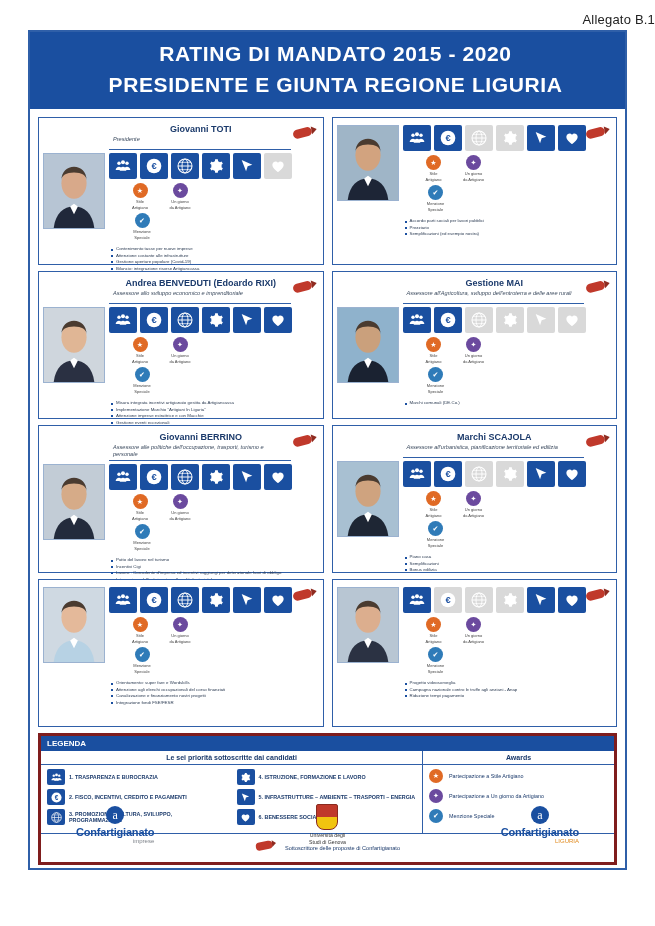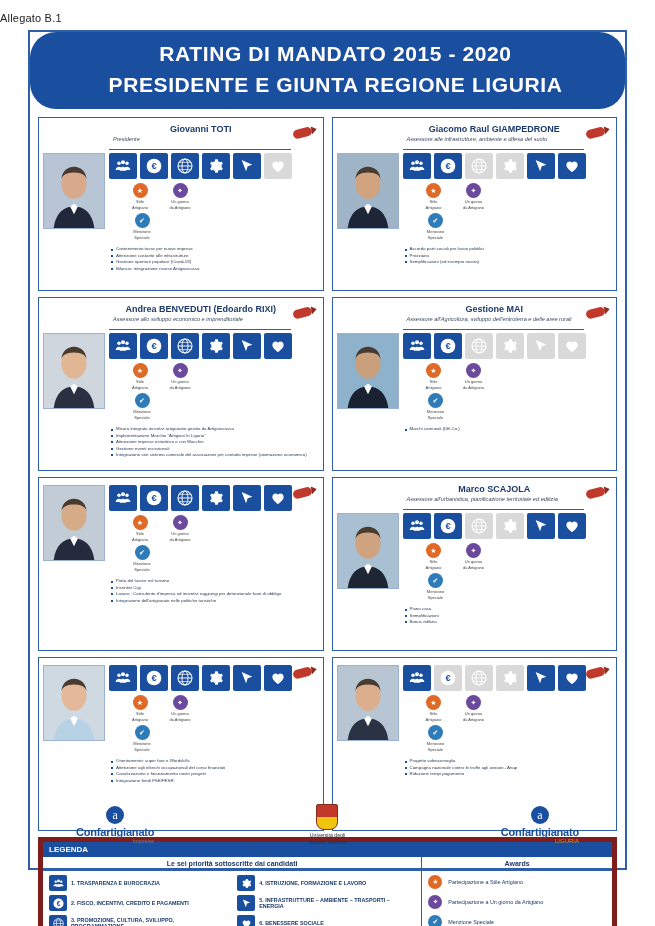--- a/index.html
+++ b/index.html
@@ -10,55 +10,55 @@
     font-family: "Liberation Sans", sans-serif;
     color: #1b3a6b;
     position: relative;
     overflow: hidden;
   }
   .page {
     width: 655px; height: 926px;
     position: relative;
   }
   .allegato {
-    text-align: left;
-    font-size: 11px;
+    text-align: right;
+    font-size: 13px;
     color: #222;
     padding-top: 12px;
     letter-spacing: .2px;
+    margin-left: 24px;
   }
   .frame {
     position: absolute;
     left: 28px; top: 30px;
     width: 599px; height: 840px;
     border: 2px solid #2f5fa8;
     background: #fff;
   }
   .title-band {
     background: #1a4fa0;
     color: #ffffff;
     padding: 10px 0 12px 16px;
     text-align: center;
     font-weight: bold;
-    border-radius: 26px;
   }
   .title-band .l1 { font-size: 21px; letter-spacing: .6px; }
   .title-band .l2 { font-size: 21px; letter-spacing: .6px; margin-top: 7px; }
 
   .grid {
     padding: 8px 8px 0 8px;
     display: grid;
     grid-template-columns: 1fr 1fr;
     gap: 6px 8px;
   }
   .card {
     border: 1px solid #2f5fa8;
     background: #fff;
     position: relative;
-    height: 174px;
+    height: 148px;
     padding: 4px 4px 2px 4px;
   }
   .card-head {
     border-bottom: 1px solid #2f5fa8;
     min-height: 28px;
     margin-left: 66px;
     margin-right: 28px;
     padding: 2px 2px 2px 4px;
   }
   .cand-name {
@@ -137,21 +137,21 @@
   .props li { margin: 0; padding: 0; list-style: none; position: relative; padding-left: 5px; }
   .props li:before {
     content: "";
     position: absolute; left: 0; top: 2.2px;
     width: 2px; height: 2px; background: #1a4fa0;
   }
 
   
   .legend {
     margin: 6px 8px 0 8px;
-    border: 5px solid #7f1d1d;
+    border: 3px solid #7f1d1d;
   }
   .legend-title {
     background: #1a4fa0;
     color: #fff;
     font-size: 8px;
     font-weight: bold;
     padding: 3px 6px;
   }
   .legend-head {
     display: grid;
@@ -324,24 +324,20 @@
             </ul>
     </div>
   </div>
         <div class="card">
     <div class="pen">
       <svg viewBox="0 0 60 40">
               <rect x="2" y="9" width="44" height="21" rx="10.5" fill="#c0392b" transform="rotate(-14 25 19)"></rect>
               <polygon points="46,10 58,19 45,28" fill="#8e2b20" transform="rotate(-14 25 19)"></polygon>
             </svg>
     </div>
-    <div class="card-head">
-      <div class="cand-name">Giacomo Raul GIAMPEDRONE</div>
-      <div class="cand-role">Assessore alle infrastrutture, ambiente e difesa del suolo</div>
-    </div>
     <div class="body-row">
       <div class="photo">
               <svg viewBox="0 0 62 76" preserveAspectRatio="none" style="width:100%;height:100%;display:block">
     <rect width="62" height="76" fill="#9fb5c7"></rect>
     <ellipse cx="31" cy="30" rx="13" ry="16" fill="#d2a37f"></ellipse>
     <path d="M18 27c0-9 6-14 13-14s13 5 13 14c0-5-5-8-13-8s-13 3-13 8z" fill="#4a3b30"></path>
     <path d="M10 76c2-15 10-22 21-22s19 7 21 22z" fill="#1d2536"></path>
     <path d="M27 54l4 8 4-8 -4-3z" fill="#ffffff"></path>
   </svg>
             </div>
@@ -609,20 +605,24 @@
             </ul>
     </div>
   </div>
         <div class="card">
     <div class="pen">
       <svg viewBox="0 0 60 40">
               <rect x="2" y="9" width="44" height="21" rx="10.5" fill="#c0392b" transform="rotate(-14 25 19)"></rect>
               <polygon points="46,10 58,19 45,28" fill="#8e2b20" transform="rotate(-14 25 19)"></polygon>
             </svg>
     </div>
+    <div class="card-head">
+      <div class="cand-name">Giovanni BERRINO</div>
+      <div class="cand-role">Assessore alle politiche dell'occupazione, trasporti, turismo e personale</div>
+    </div>
     <div class="body-row">
       <div class="photo">
               <svg viewBox="0 0 62 76" preserveAspectRatio="none" style="width:100%;height:100%;display:block">
     <rect width="62" height="76" fill="#c2ccd6"></rect>
     <ellipse cx="31" cy="30" rx="13" ry="16" fill="#d6ab88"></ellipse>
     <path d="M18 27c0-9 6-14 13-14s13 5 13 14c0-5-5-8-13-8s-13 3-13 8z" fill="#4a3b30"></path>
     <path d="M10 76c2-15 10-22 21-22s19 7 21 22z" fill="#232b3c"></path>
     <path d="M27 54l4 8 4-8 -4-3z" fill="#ffffff"></path>
   </svg>
             </div>
@@ -702,21 +702,21 @@
     </div>
   </div>
         <div class="card">
     <div class="pen">
       <svg viewBox="0 0 60 40">
               <rect x="2" y="9" width="44" height="21" rx="10.5" fill="#c0392b" transform="rotate(-14 25 19)"></rect>
               <polygon points="46,10 58,19 45,28" fill="#8e2b20" transform="rotate(-14 25 19)"></polygon>
             </svg>
     </div>
     <div class="card-head">
-      <div class="cand-name">Marco SCAJOLA</div>
+      <div class="cand-name">Marchi SCAJOLA</div>
       <div class="cand-role">Assessore all'urbanistica, pianificazione territoriale ed edilizia</div>
     </div>
     <div class="body-row">
       <div class="photo">
               <svg viewBox="0 0 62 76" preserveAspectRatio="none" style="width:100%;height:100%;display:block">
     <rect width="62" height="76" fill="#a8c0d2"></rect>
     <ellipse cx="31" cy="30" rx="13" ry="16" fill="#cfa37f"></ellipse>
     <path d="M18 27c0-9 6-14 13-14s13 5 13 14c0-5-5-8-13-8s-13 3-13 8z" fill="#4a3b30"></path>
     <path d="M10 76c2-15 10-22 21-22s19 7 21 22z" fill="#1e2634"></path>
     <path d="M27 54l4 8 4-8 -4-3z" fill="#ffffff"></path>

